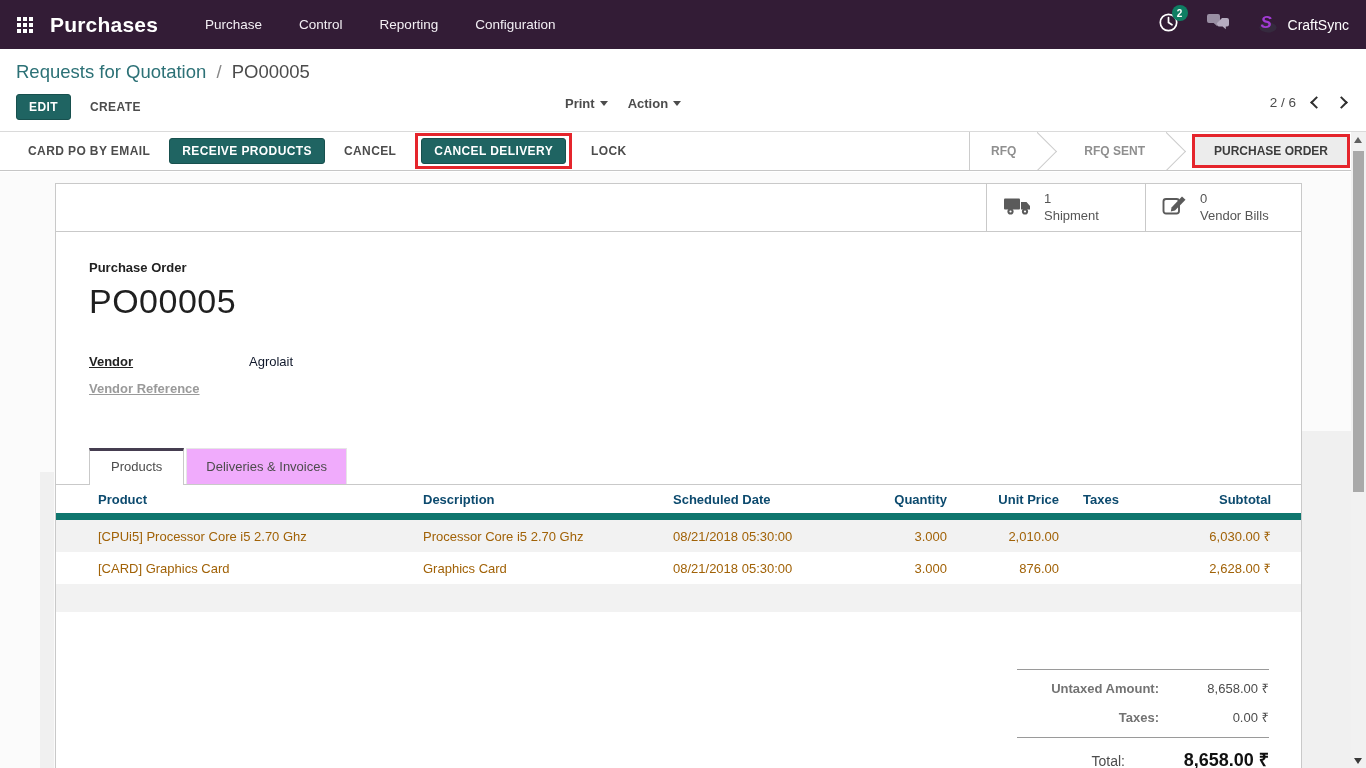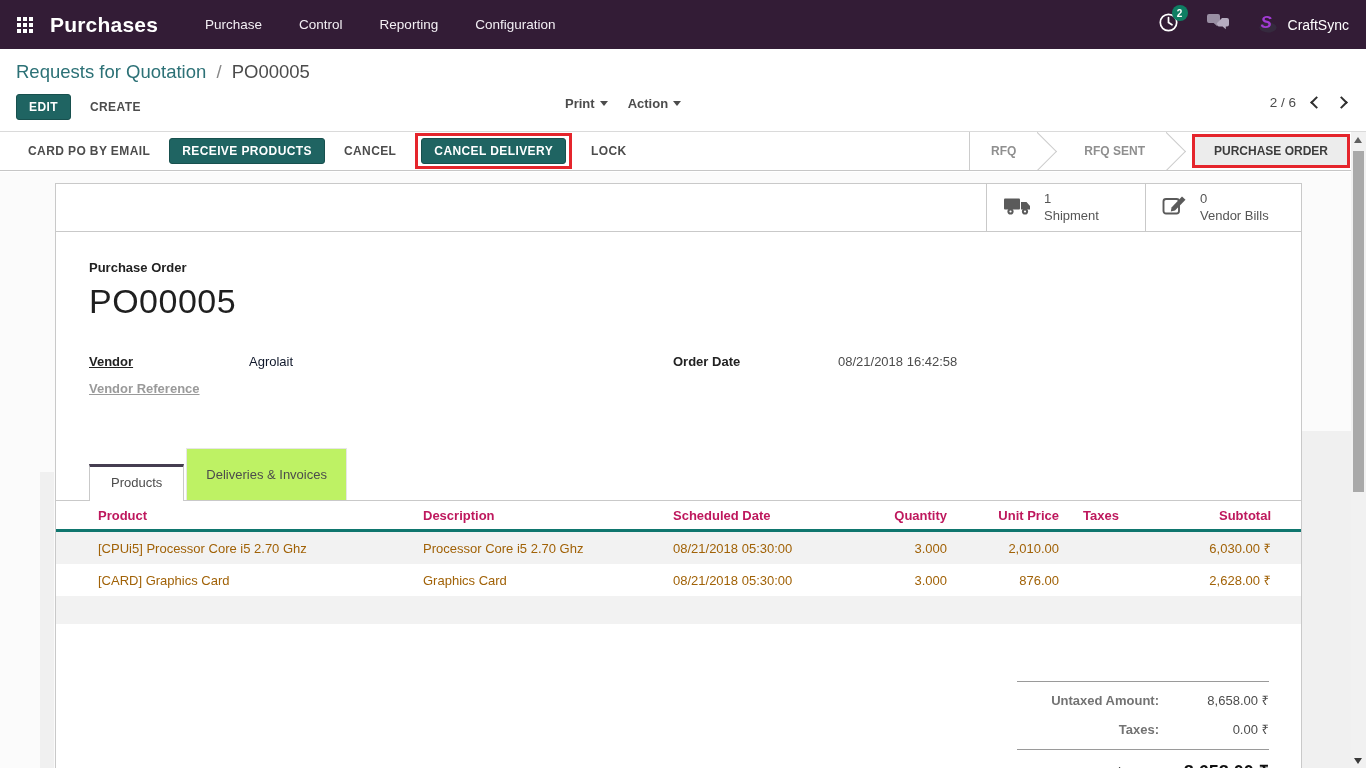--- a/index.html
+++ b/index.html
@@ -70,24 +70,24 @@
   .flabel { font-weight:bold; color:#222; }
   .fcol-left .flabel { width:160px;text-decoration:underline; }
   .fcol-right .flabel { width:165px; }
   .flabel.muted { color:#9a9a9a; }
   .fvalue { color:#4c4c4c; }
   .fvalue.link { color:#0f172a; cursor:pointer; }
 
   .tabs { margin-top:40px; padding-left:33px; display:flex; border-bottom:1px solid #c9c9c9; align-items:flex-end; }
   .tab { font-size:13px; color:#4c4c4c; cursor:pointer; white-space:nowrap; }
   .tab.active { background:#fff; border:1px solid #c9c9c9; border-top:3px solid #453d50; border-bottom:none; padding:8px 21px 11px; margin-bottom:-1px; margin-right:2px; position:relative; z-index:2; }
-  .tab.inactive { background:#bef264; padding:18px 19px; border:1px solid #e6e6e6; border-bottom:none; }
+  .tab.inactive { background:#f0abfc; padding:10px 19px; border:1px solid #e6e6e6; border-bottom:none; }
 
   table.lines { width:100%; border-collapse:collapse; table-layout:fixed; font-size:13px; }
-  table.lines th { font-weight:bold; color:#be185d; text-align:left; padding:7px 4px 6px; border-bottom:3px solid #0f766e; white-space:nowrap; }
+  table.lines th { font-weight:bold; color:#0c4a6e; text-align:left; padding:7px 4px 6px; border-bottom:7px solid #0f766e; white-space:nowrap; }
   table.lines td { padding:7px 4px; color:#a16207; white-space:nowrap; overflow:hidden; }
   table.lines .c1 { padding-left:42px; }
   table.lines .ta-r { text-align:right; }
   table.lines .c6 { padding-left:20px;margin-top:28px; }
   table.lines .c7 { padding-right:30px; }
   tbody tr.striped { background:#f2f2f2; }
   tbody tr { cursor:pointer; height:28px; }
 
   .totals { width:252px; margin:57px 32px 0 auto; font-size:13px; }
   .totals-top { border-top:1px solid #9a9a9a; padding-top:9px; }
@@ -242,26 +242,20 @@
 
       <div class="fields">
         <div class="fcol-left">
           <div class="field-row">
             <span class="flabel">Vendor</span>
             <span class="fvalue link">Agrolait</span>
           </div>
           <div class="field-row">
             <span class="flabel muted">Vendor Reference</span>
             <span class="fvalue"></span>
-          </div>
-        </div>
-        <div class="fcol-right">
-          <div class="field-row">
-            <span class="flabel">Order Date</span>
-            <span class="fvalue">08/21/2018 16:42:58</span>
           </div>
         </div>
       </div>
     </div>
 
     <div class="tabs">
       <span class="tab active">Products</span>
       <span class="tab inactive">Deliveries &amp; Invoices</span>
     </div>
 

